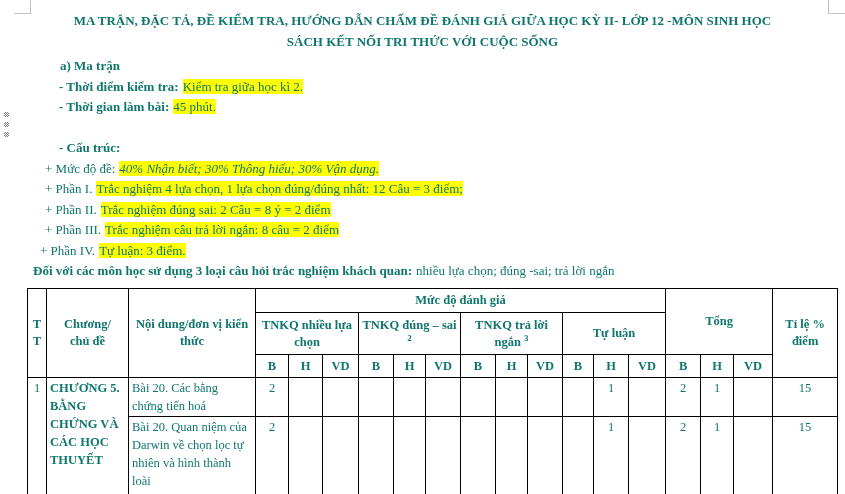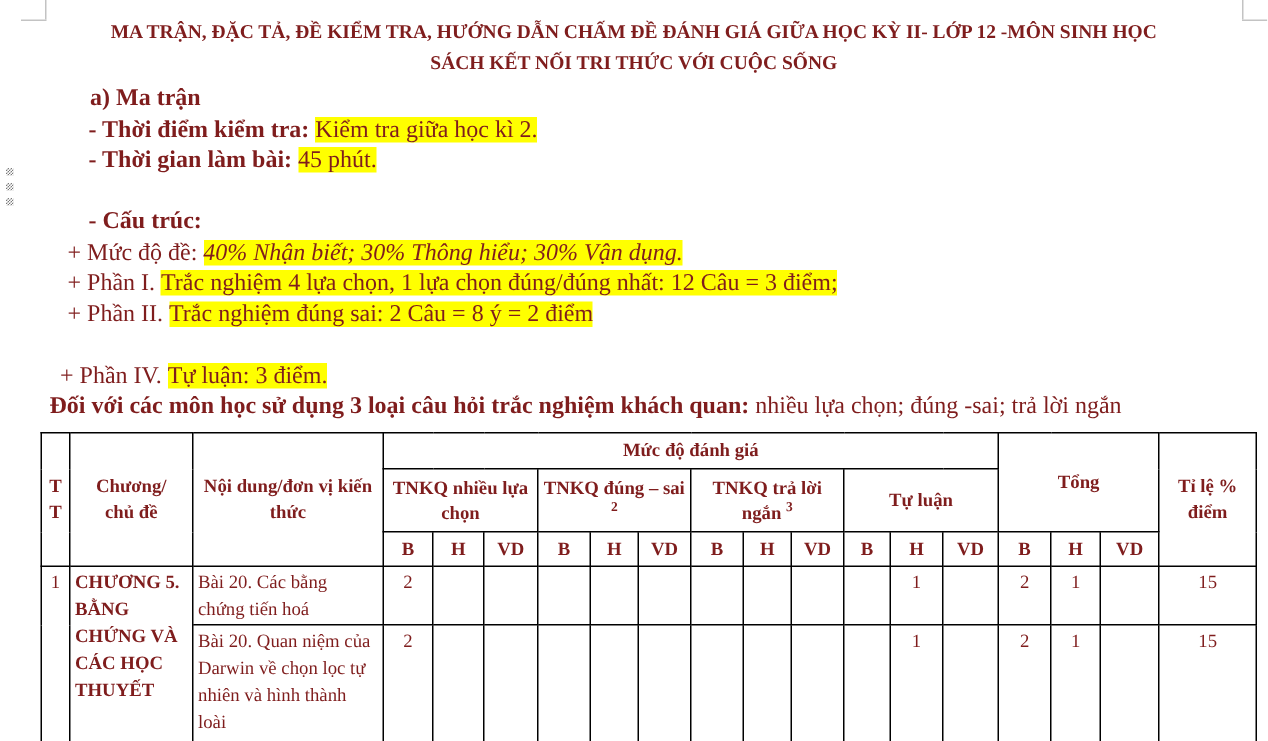--- a/index.html
+++ b/index.html
@@ -3,21 +3,21 @@
 <meta charset="utf-8">
 <style>
   * { box-sizing: border-box; }
   html, body { margin: 0; padding: 0; background: #fff; }
   .page {
     position: relative;
     width: 845px;
     height: 494px;
     background: #ffffff;
     font-family: "Liberation Serif", serif;
-    color: #7f1d1d;
+    color: #0f766e;
     overflow: hidden;
   }
   
   .crop { position: absolute; background: #c3c3c3; }
   
   .handle-sq {
     position: absolute;
     left: 4px;
     width: 5px; height: 5px;
     background-image:
@@ -25,21 +25,21 @@
       linear-gradient(45deg, #7a7a7a 25%, transparent 25%, transparent 75%, #7a7a7a 75%);
     background-size: 2px 2px;
     background-position: 0 0, 1px 1px;
   }
   .title {
     position: absolute; top: 10px; left: 0; width: 845px;
     text-align: center; font-weight: bold; font-size: 13px; line-height: 21px;
     white-space: nowrap;
   }
   .line {
-    position: absolute; white-space: nowrap; font-size: 16px; line-height: 20px; height: 20px;
+    position: absolute; white-space: nowrap; font-size: 13px; line-height: 20px; height: 20px;
   }
   .b { font-weight: bold; }
   .it { font-style: italic; }
   .hl { background: #ffff00; }
   .lbl { margin-right: 4px; }
   .caret {
     display: inline-block; width: 1px; height: 13px; background: #000;
     vertical-align: -2px; margin-left: 1px;
   }
   
@@ -111,20 +111,23 @@
   </div>
 
   <div class="line" style="top:179px; left:45px;">
     <span class="lbl">+ Phần I.</span><span class="hl">Trắc nghiệm 4 lựa chọn, 1 lựa chọn đúng/đúng nhất: 12 Câu = 3 điểm;</span>
   </div>
 
   <div class="line" style="top:200px; left:45px;">
     <span class="lbl">+ Phần II.</span><span class="hl">Trắc nghiệm đúng sai: 2 Câu = 8 ý = 2 điểm</span>
   </div>
 
+  <div class="line" style="top:220px; left:45px;">
+    <span class="lbl">+ Phần III.</span><span class="hl">Trắc nghiệm câu trả lời ngắn: 8 câu = 2 điểm</span>
+  </div>
 
   <div class="line" style="top:241px; left:40px;text-align:right;">
     <span class="lbl">+ Phần IV.</span><span class="hl">Tự luận: 3 điểm.</span>
   </div>
 
   <div class="line" style="top:261px; left:33px;">
     <span class="b lbl">Đối với các môn học sử dụng 3 loại câu hỏi trắc nghiệm khách quan:</span><span>nhiều lựa chọn; đúng -sai; trả lời ngắn</span>
   </div>
 
   <table class="matrix">

